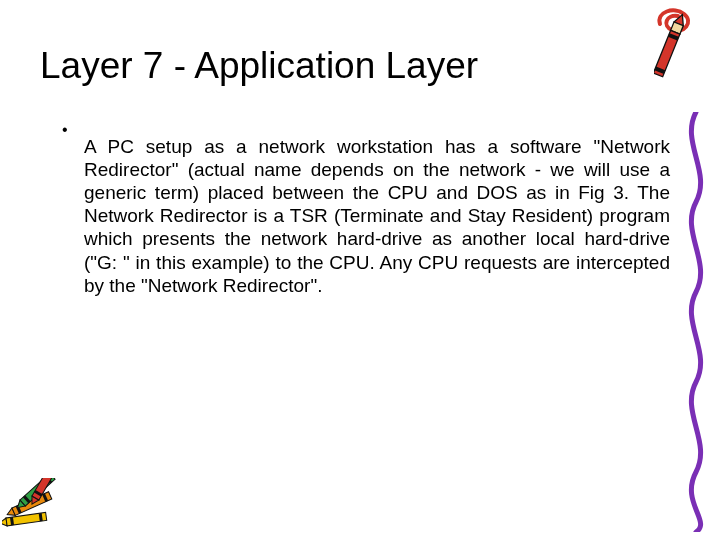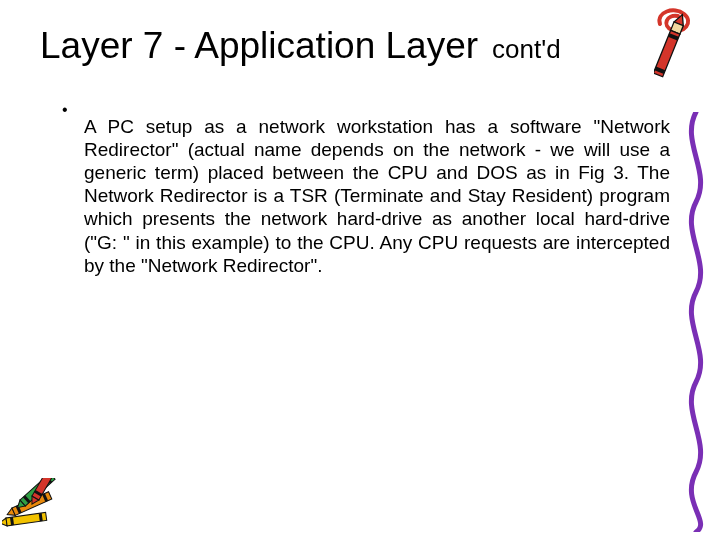--- a/index.html
+++ b/index.html
@@ -22,20 +22,21 @@
   }
   .title-row {
     display: flex;
     align-items: baseline;
     gap: 14px;
     margin-bottom: 32px;
   }
   .title-main {
     font-size: 37px;
     line-height: 1.1;
+    margin-top: 20px;
   }
   .title-contd {
     font-size: 26px;
     line-height: 1.1;
   }
   .body {
     padding-left: 22px;
   }
   .bullet-row {
     display: flex;
@@ -86,21 +87,20 @@
     pointer-events: none;
   }
 </style>
 </head>
 <body>
 
 <div class="slide">
 
   <div class="title-row">
     <span class="title-main">Layer 7 - Application Layer</span>
-    <span class="title-contd">cont'd</span>
   </div>
 
   <div class="body">
     <div class="bullet-row">
       <div class="bullet-dot">•</div>
       <div class="bullet-text">A PC setup as a network workstation has a software "Network Redirector" (actual name depends on the network - we will use a generic term) placed between the CPU and DOS as in Fig 3. The Network Redirector is a TSR (Terminate and Stay Resident) program which presents the network hard-drive as another local hard-drive ("G: " in this example) to the CPU. Any CPU requests are intercepted by the "Network Redirector".</div>
     </div>
   </div>
 
   <div class="crayon-tr">

